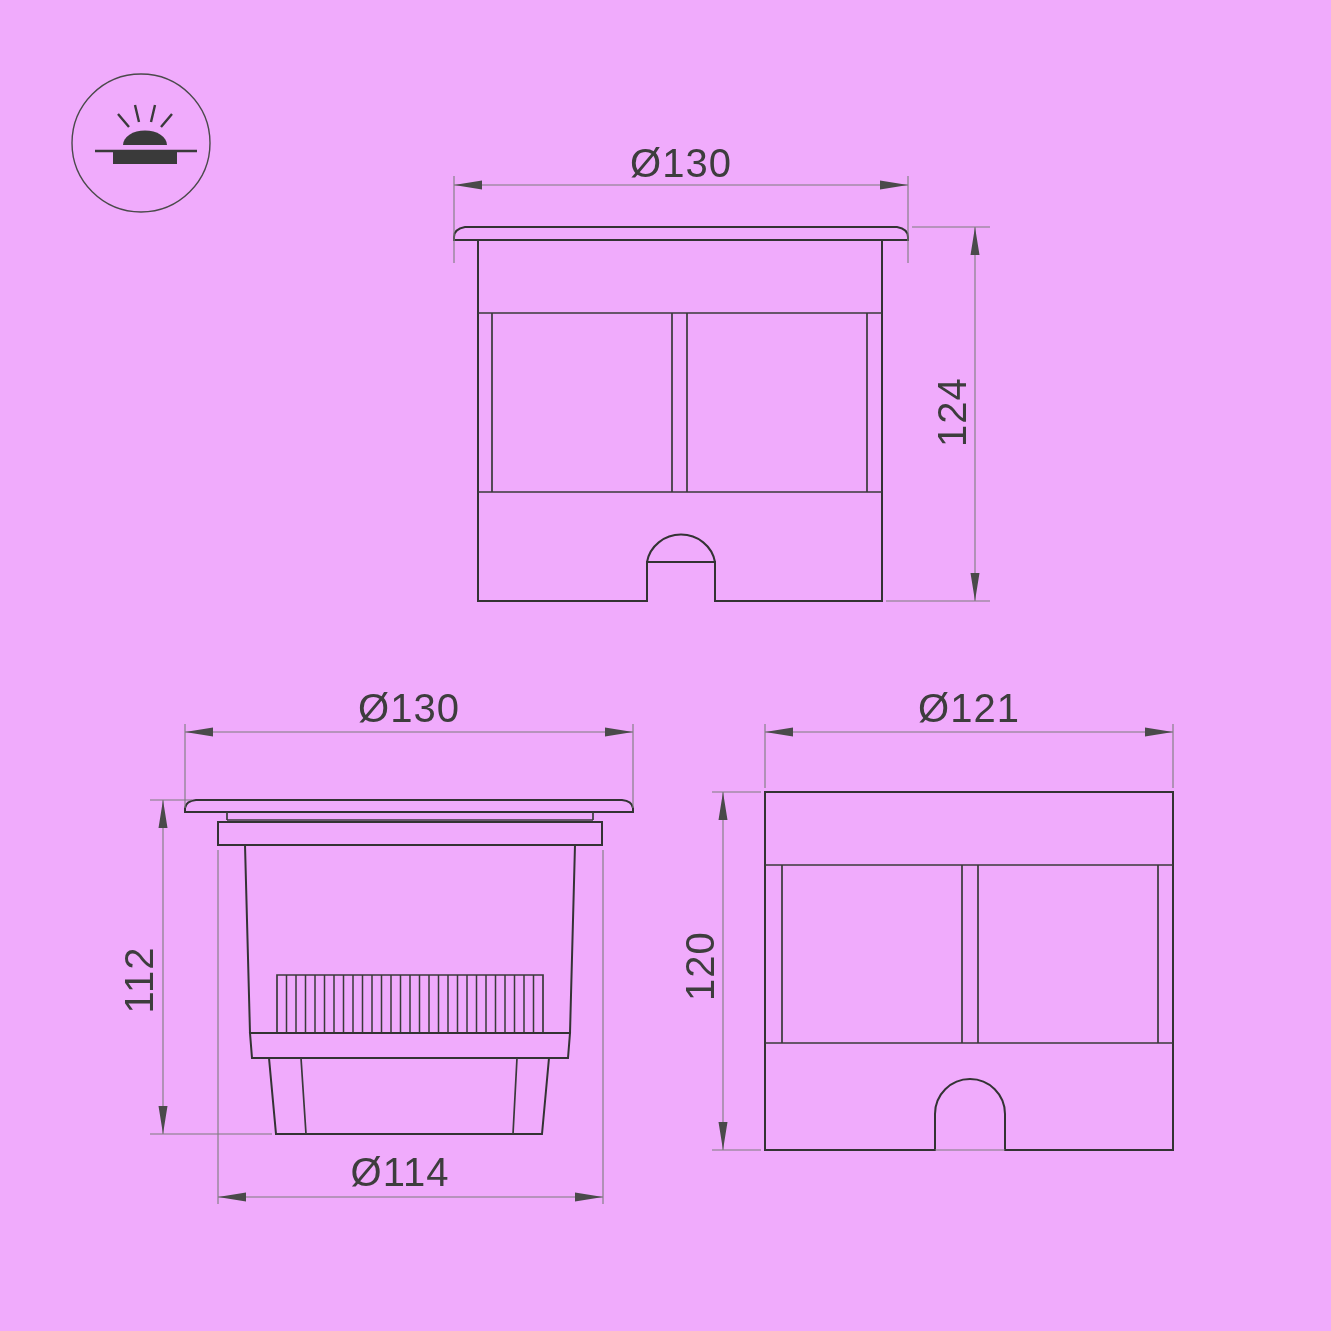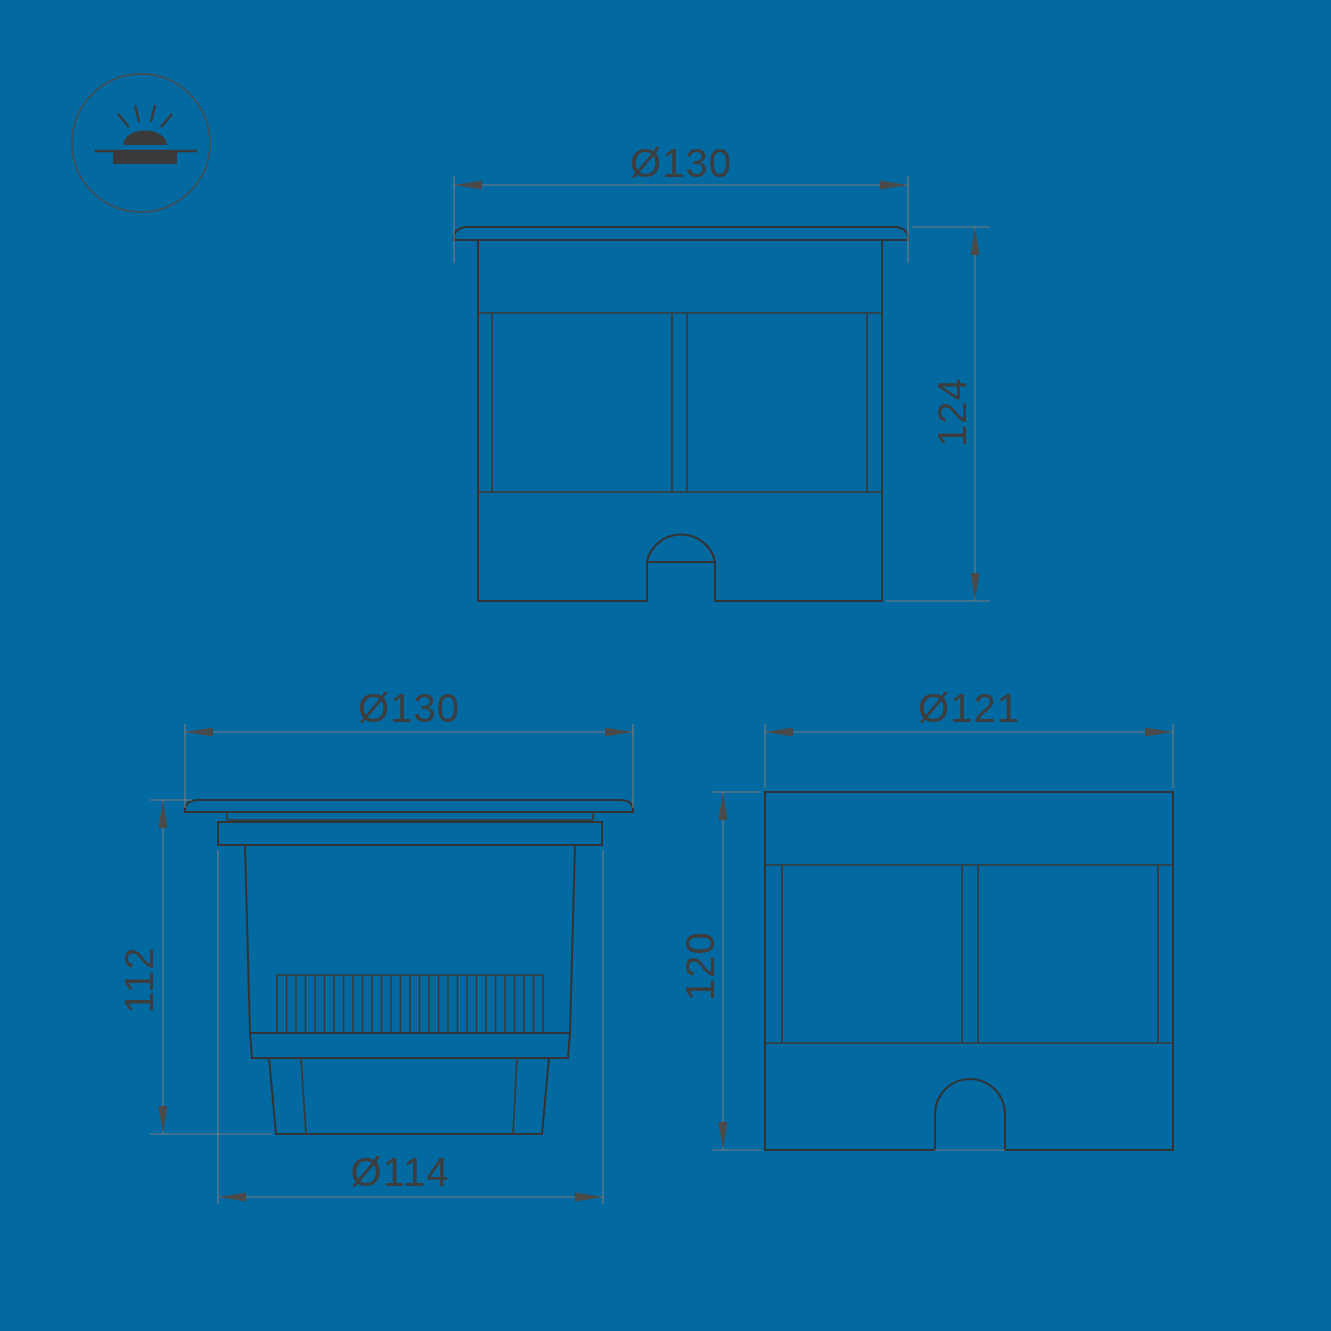--- a/index.html
+++ b/index.html
@@ -1,16 +1,16 @@
 <!DOCTYPE html>
 <html><head>
 <meta charset="utf-8">
 <style>
   html,body{margin:0;padding:0;background:#ffffff;}
-  .canvas{position:relative;width:1331px;height:1331px;background:#0369a1;overflow:hidden;}
+  .canvas{position:relative;width:1331px;height:1331px;background:#f0abfc;overflow:hidden;}
   svg{display:block;}
   .obj{stroke:#333333;stroke-width:2;fill:none;stroke-linejoin:miter;stroke-linecap:butt;}
   .obj-thin{stroke:#3a3a3a;stroke-width:1.7;fill:none;}
   .fin{stroke:#3a3a3a;stroke-width:1.5;fill:none;}
   .dim{stroke:#7d7d7d;stroke-width:1.1;fill:none;}
   .arrow{fill:#4a4a4a;stroke:none;}
   .dimtext{font-family:"Liberation Sans",sans-serif;font-size:40px;font-weight:400;
            fill:#3d3d3d;letter-spacing:1px;}
   .icon-stroke{stroke:#3a3a3a;stroke-width:2.5;fill:none;}
   .icon-fill{fill:#3a3a3a;stroke:none;}

